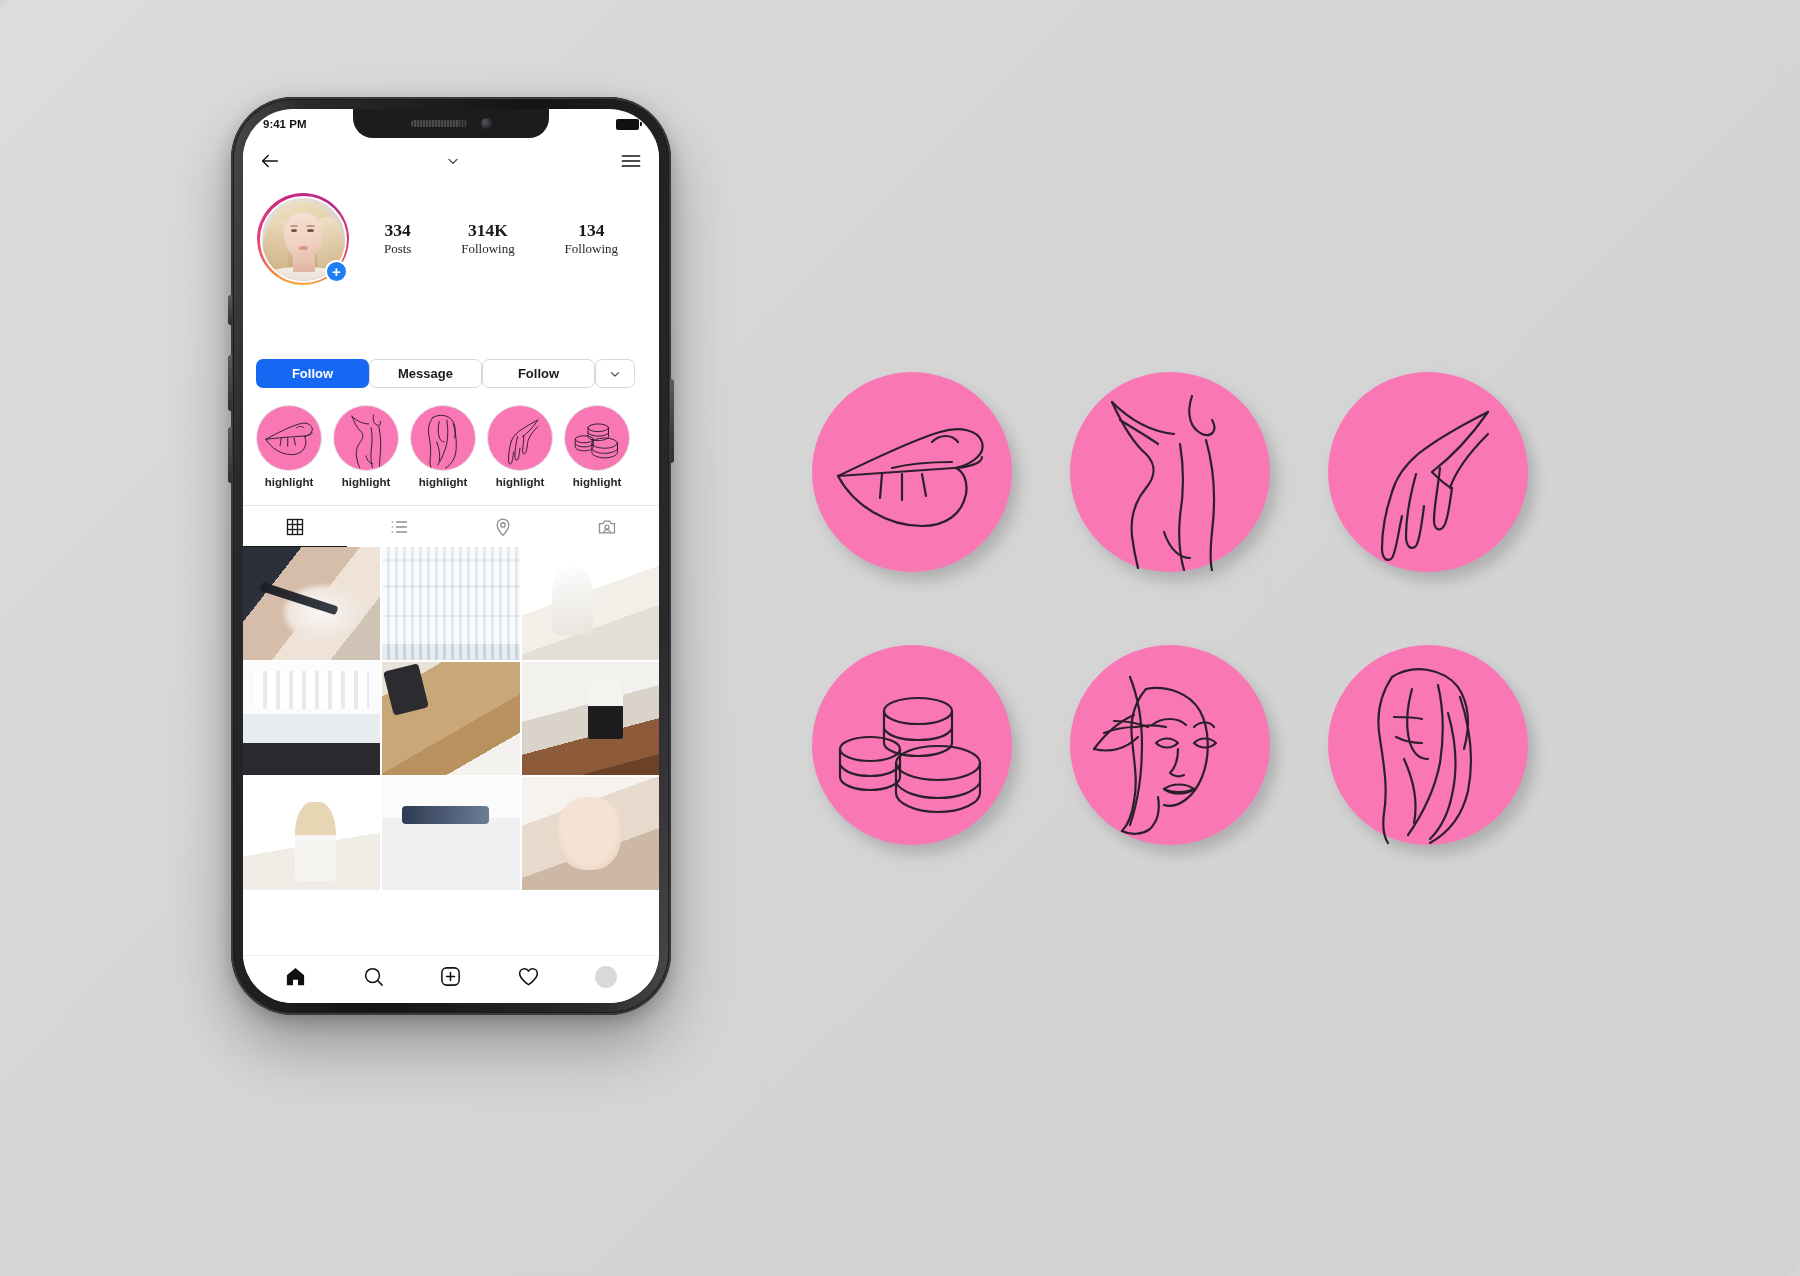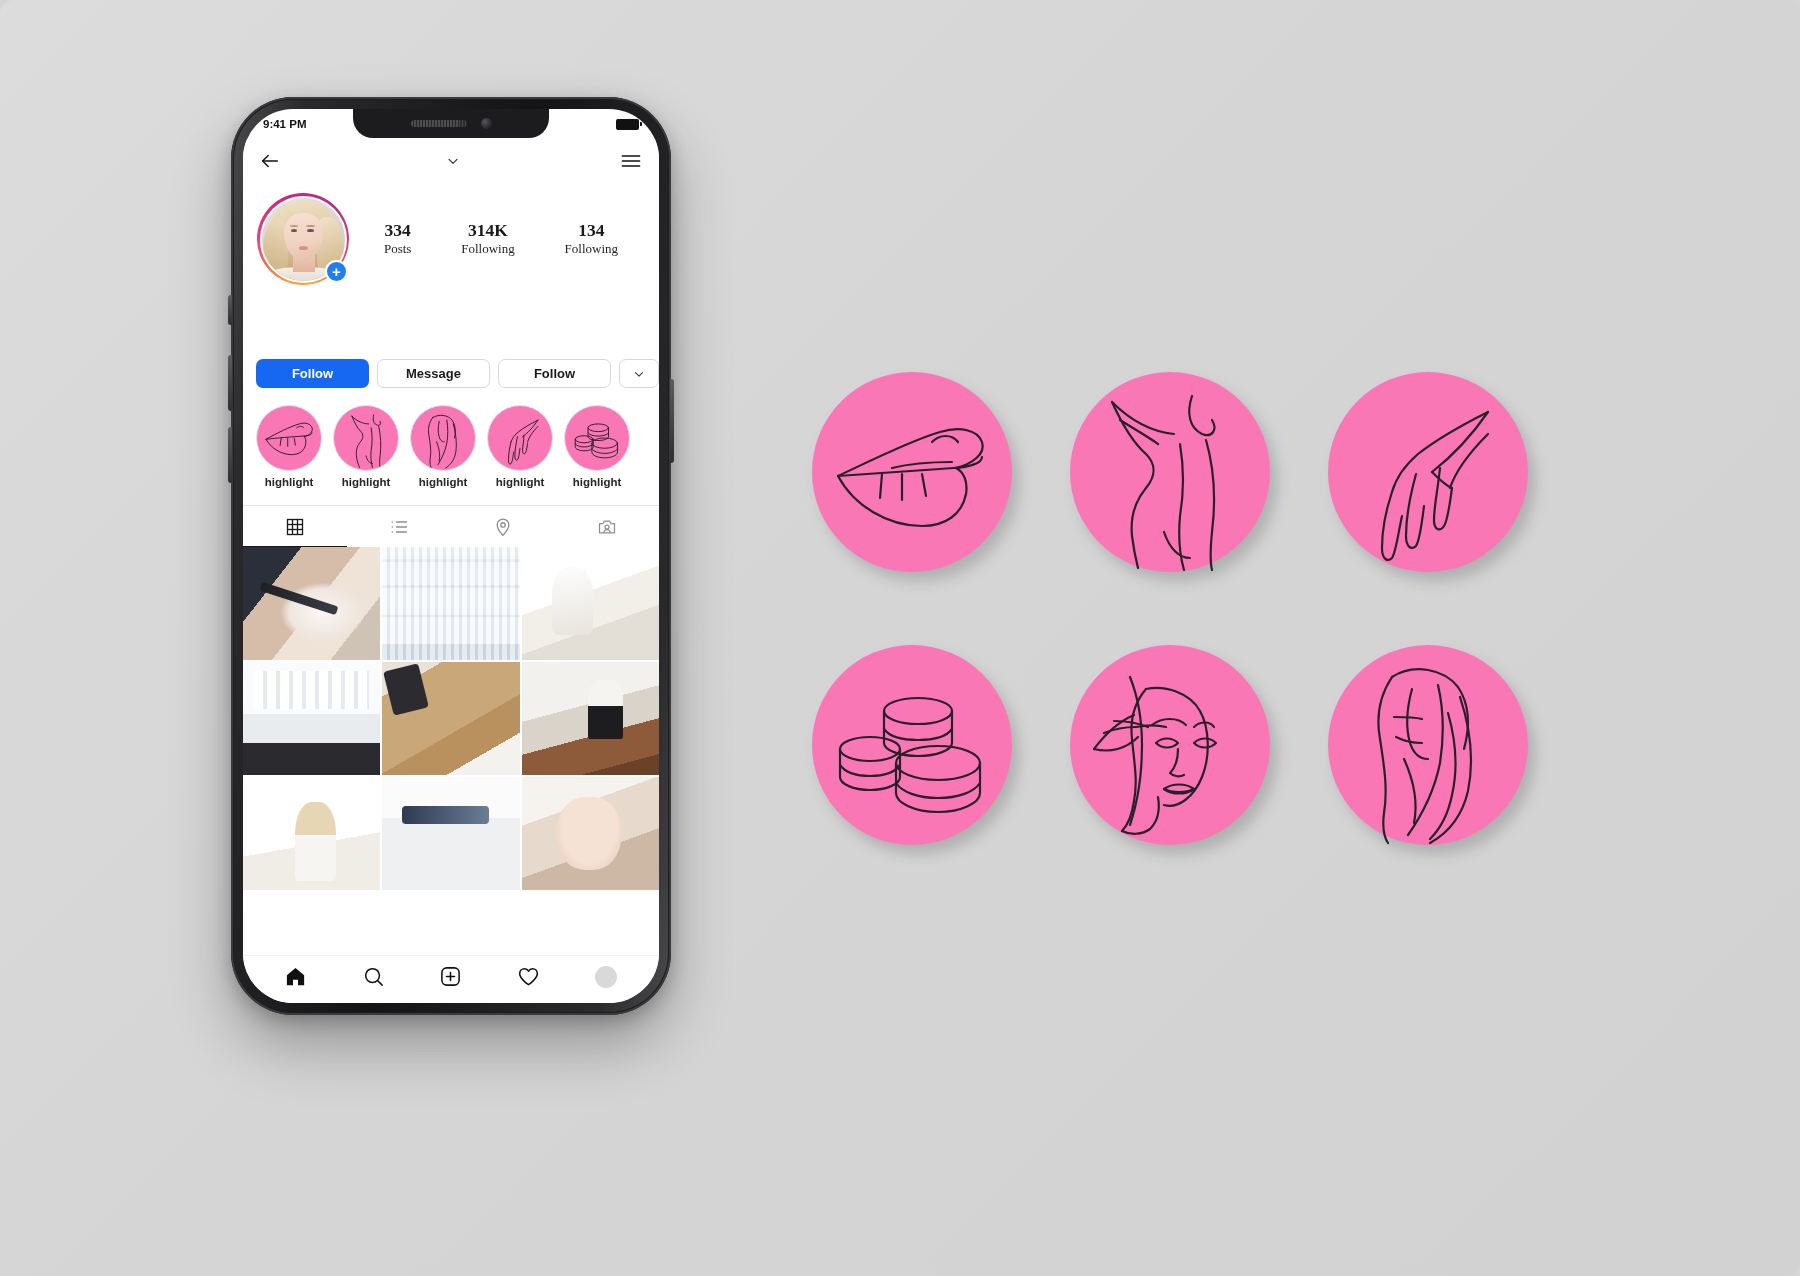--- a/index.html
+++ b/index.html
@@ -239,21 +239,21 @@
 
   
   #bio { position:absolute; top:178px; left:0; right:0; height:64px; background:#fff; }
 
   
   #actions {
     position: absolute;
     top: 250px; left: 0; right: 0;
     display: flex;
     align-items: center;
-    gap: 8px;
+    gap: 0;
     padding: 0 13px;
     box-sizing: border-box;
   }
   .btn {
     height: 29px;
     border-radius: 7px;
     display: flex;
     align-items: center;
     justify-content: center;
     font-size: 13px;

